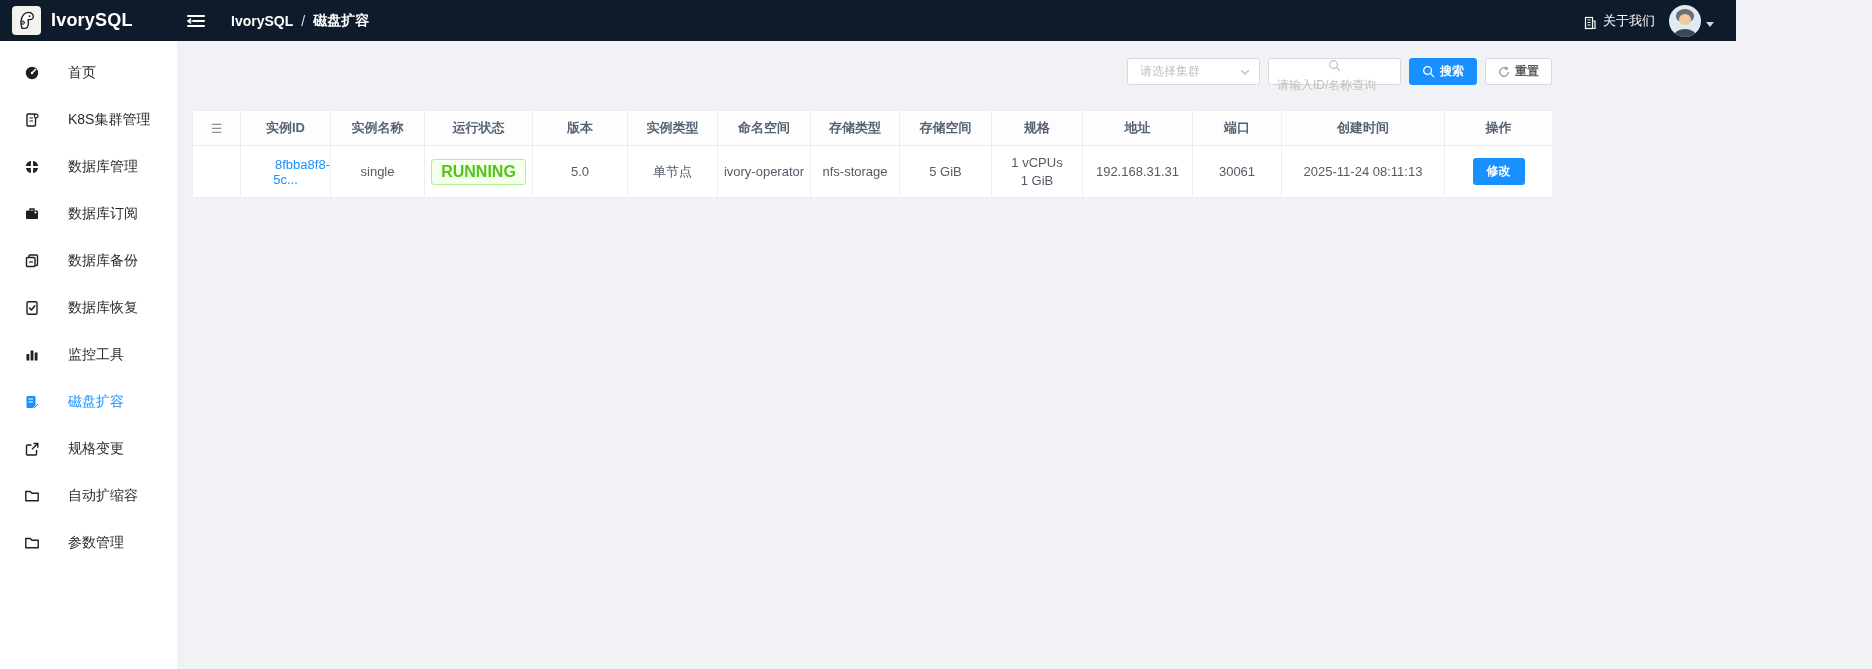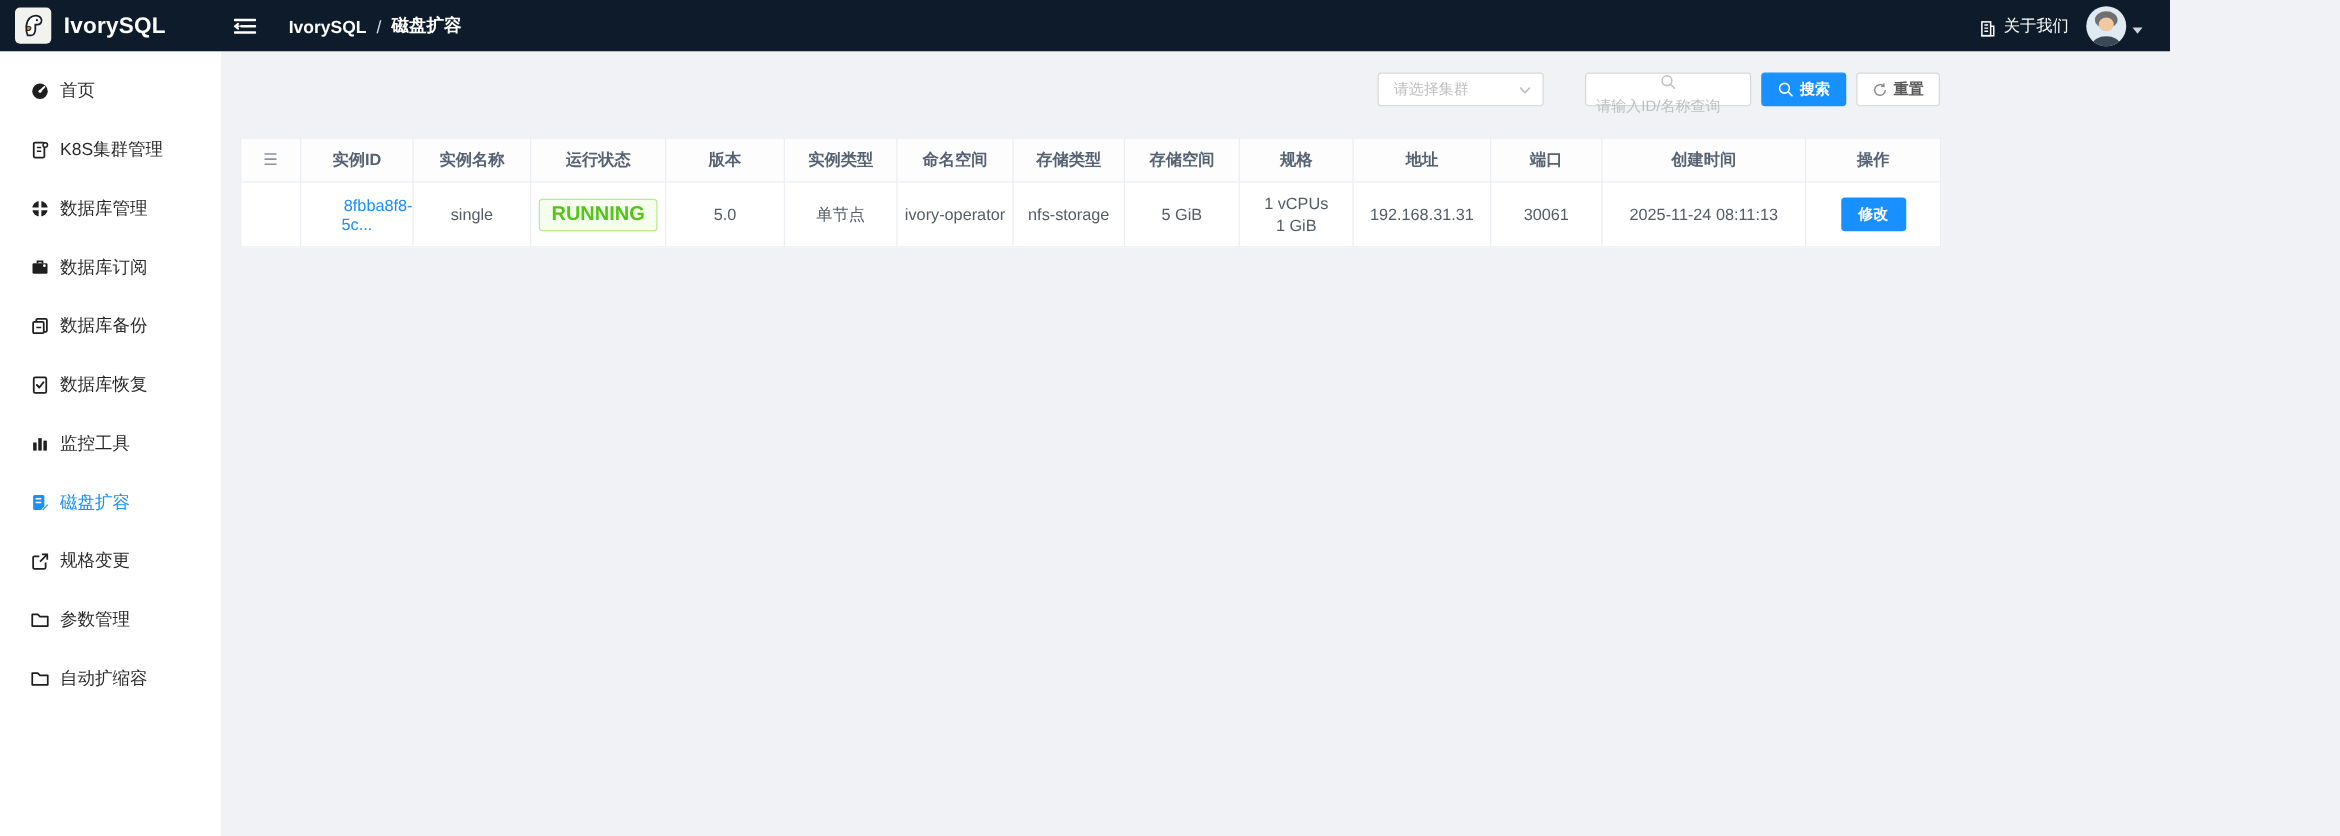--- a/index.html
+++ b/index.html
@@ -22,33 +22,33 @@
   .avatar-wrap { display:flex; align-items:center; gap:5px; cursor:pointer; }
   .avatar { width:32px; height:32px; border-radius:50%; background:#dfeaf2; position:relative; overflow:hidden; }
   .avatar .hair { position:absolute; top:4px; left:7px; width:18px; height:13px; border-radius:50% 50% 42% 42%; background:#6f6f6f; }
   .avatar .face { position:absolute; top:9px; left:10px; width:12px; height:11px; border-radius:50%; background:#f0c9a2; }
   .avatar .torso { position:absolute; bottom:-5px; left:5px; width:22px; height:13px; border-radius:50% 50% 0 0; background:#3b4856; }
   .caret-down { width:0; height:0; border-left:4px solid transparent; border-right:4px solid transparent;
     border-top:5px solid #cfd6dd; margin-top:8px; }
 
   
   .sidebar { position:absolute; top:41px; left:0; width:177px; height:628px; background:#fff; }
-  .side-item { display:flex; align-items:center; gap:8px; height:40px; margin:7px 0 0 0;
+  .side-item { display:flex; align-items:center; gap:28px; height:40px; margin:7px 0 0 0;
     padding-left:24px; font-size:14px; color:rgba(0,0,0,.85); cursor:pointer; }
   .side-item:first-child { margin-top:12px; }
   .side-item .s-icon { width:16px; height:16px; display:flex; align-items:center; justify-content:center; color:#1f1f1f; }
   .side-item.active { color:#1890ff; }
   .side-item.active .s-icon { color:#1890ff; }
 
   
   .content { position:absolute; top:41px; left:177px; width:1695px; height:628px; background:#f0f2f5; }
   .toolbar { position:absolute; top:17px; left:15px; width:1360px;
     display:flex; justify-content:flex-end; gap:8px; }
   .ctrl { height:27px; background:#fff; border:1px solid #d9d9d9; border-radius:3px;
-    display:flex; align-items:center; font-size:12px; color:#bfbfbf;margin-left:25px; }
+    display:flex; align-items:center; font-size:12px; color:#bfbfbf; }
   .select { width:133px; padding:0 8px 0 12px; justify-content:space-between; cursor:pointer; }
   .search-box { width:133px; padding:0 8px; gap:6px;flex-direction:column; }
   .search-box input { border:none; outline:none; width:100%; font-size:12px; color:#595959;
     font-family:"Liberation Sans","DejaVu Sans",sans-serif; background:transparent; }
   .search-box input::placeholder { color:#bfbfbf; }
   .btn { height:27px; border-radius:3px; display:flex; align-items:center; justify-content:center;
     gap:5px; font-size:12px; cursor:pointer; padding:0 12px; }
   .btn-primary { background:#1890ff; color:#fff; border:1px solid #1890ff; font-weight:bold; }
   .btn-default { background:#fff; color:#595959; border:1px solid #d9d9d9; font-weight:bold; }
 
@@ -217,30 +217,30 @@
     </span>
     <span>规格变更</span>
   </div>
 
   <div class="side-item">
     <span class="s-icon">
       <svg width="16" height="16" viewBox="0 0 16 16">
           <path d="M1.8 3.5 H6.2 L8 5.3 H14.2 V12.8 H1.8 Z" fill="none" stroke="currentColor" stroke-width="1.4" stroke-linejoin="round"></path>
         </svg>
     </span>
+    <span>自动扩缩容</span>
+  </div>
+
+  <div class="side-item">
+    <span class="s-icon">
+      <svg width="16" height="16" viewBox="0 0 16 16">
+          <path d="M1.8 3.5 H6.2 L8 5.3 H14.2 V12.8 H1.8 Z" fill="none" stroke="currentColor" stroke-width="1.4" stroke-linejoin="round"></path>
+        </svg>
+    </span>
     <span>参数管理</span>
-  </div>
-
-  <div class="side-item">
-    <span class="s-icon">
-      <svg width="16" height="16" viewBox="0 0 16 16">
-          <path d="M1.8 3.5 H6.2 L8 5.3 H14.2 V12.8 H1.8 Z" fill="none" stroke="currentColor" stroke-width="1.4" stroke-linejoin="round"></path>
-        </svg>
-    </span>
-    <span>自动扩缩容</span>
   </div>
 
 </div>
 
 <div class="content">
 
   <div class="toolbar">
     <div class="ctrl select">
       <span>请选择集群</span>
       <span>

